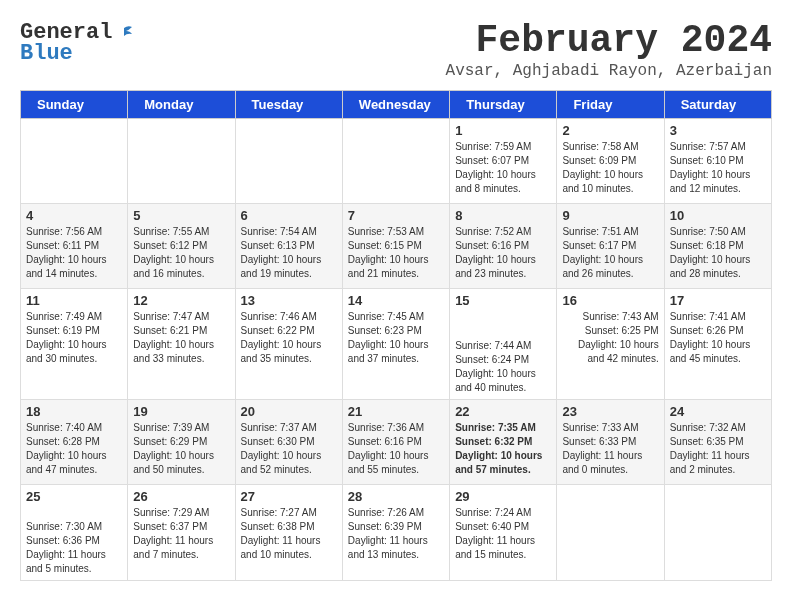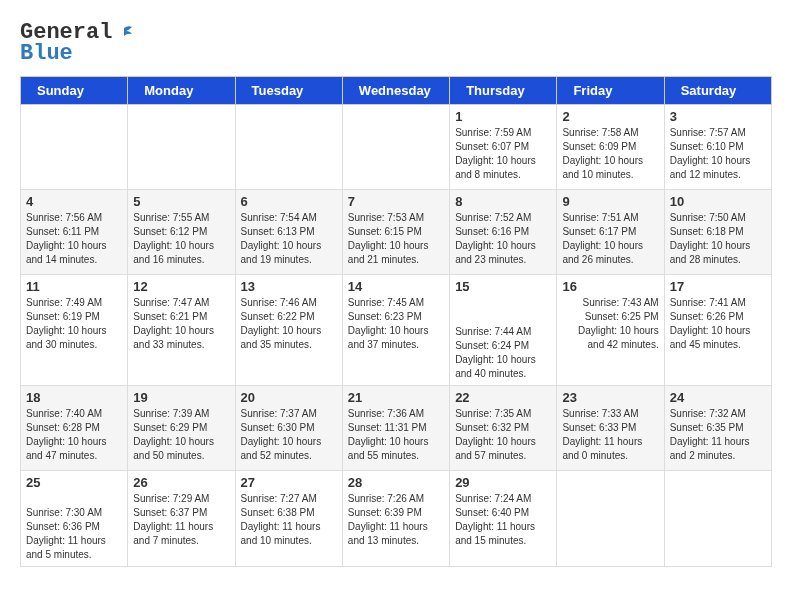--- a/index.html
+++ b/index.html
@@ -87,20 +87,24 @@
 <div class="header-area">
   <div class="logo">
     <div class="logo-row">
       <span style="font-size:22px;font-weight:bold;color:#333;">General</span>
       <svg width="20" height="20" viewBox="0 0 20 20">
         <path d="M10 5 Q14 2 18 4 Q15 7 12 8 Q16 8 18 11 Q13 10 10 13 Q10 9 10 5Z" fill="#2e7abf"></path>
       </svg>
     </div>
     <span style="font-size:22px;font-weight:bold;color:#2e7abf;margin-top:-4px;">Blue</span>
   </div>
+  <div class="title-area">
+    <div class="calendar-title">February 2024</div>
+    <div class="calendar-subtitle">Avsar, Aghjabadi Rayon, Azerbaijan</div>
+  </div>
 </div>
 
 <table>
   <thead>
     <tr id="header-row">
     <th>Sunday</th>
         <th>Monday</th>
         <th>Tuesday</th>
         <th>Wednesday</th>
         <th>Thursday</th>
@@ -256,27 +260,27 @@
         <td>
           <span class="day-number">20</span>
           <div class="day-info" style="white-space: pre-line;">Sunrise: 7:37 AM
 Sunset: 6:30 PM
 Daylight: 10 hours
 and 52 minutes.</div>
         </td>
         <td>
           <span class="day-number">21</span>
           <div class="day-info" style="white-space: pre-line;">Sunrise: 7:36 AM
-Sunset: 11:31 PM
+Sunset: 6:16 PM
 Daylight: 10 hours
 and 55 minutes.</div>
         </td>
         <td>
           <span class="day-number">22</span>
-          <div class="day-info" style="white-space: pre-line;">Sunrise: 7:35 AM
+          <div class="day-info" style="white-space: pre-line; font-weight: bold;">Sunrise: 7:35 AM
 Sunset: 6:32 PM
 Daylight: 10 hours
 and 57 minutes.</div>
         </td>
         <td>
           <span class="day-number">23</span>
           <div class="day-info" style="white-space: pre-line;">Sunrise: 7:33 AM
 Sunset: 6:33 PM
 Daylight: 11 hours
 and 0 minutes.</div>

